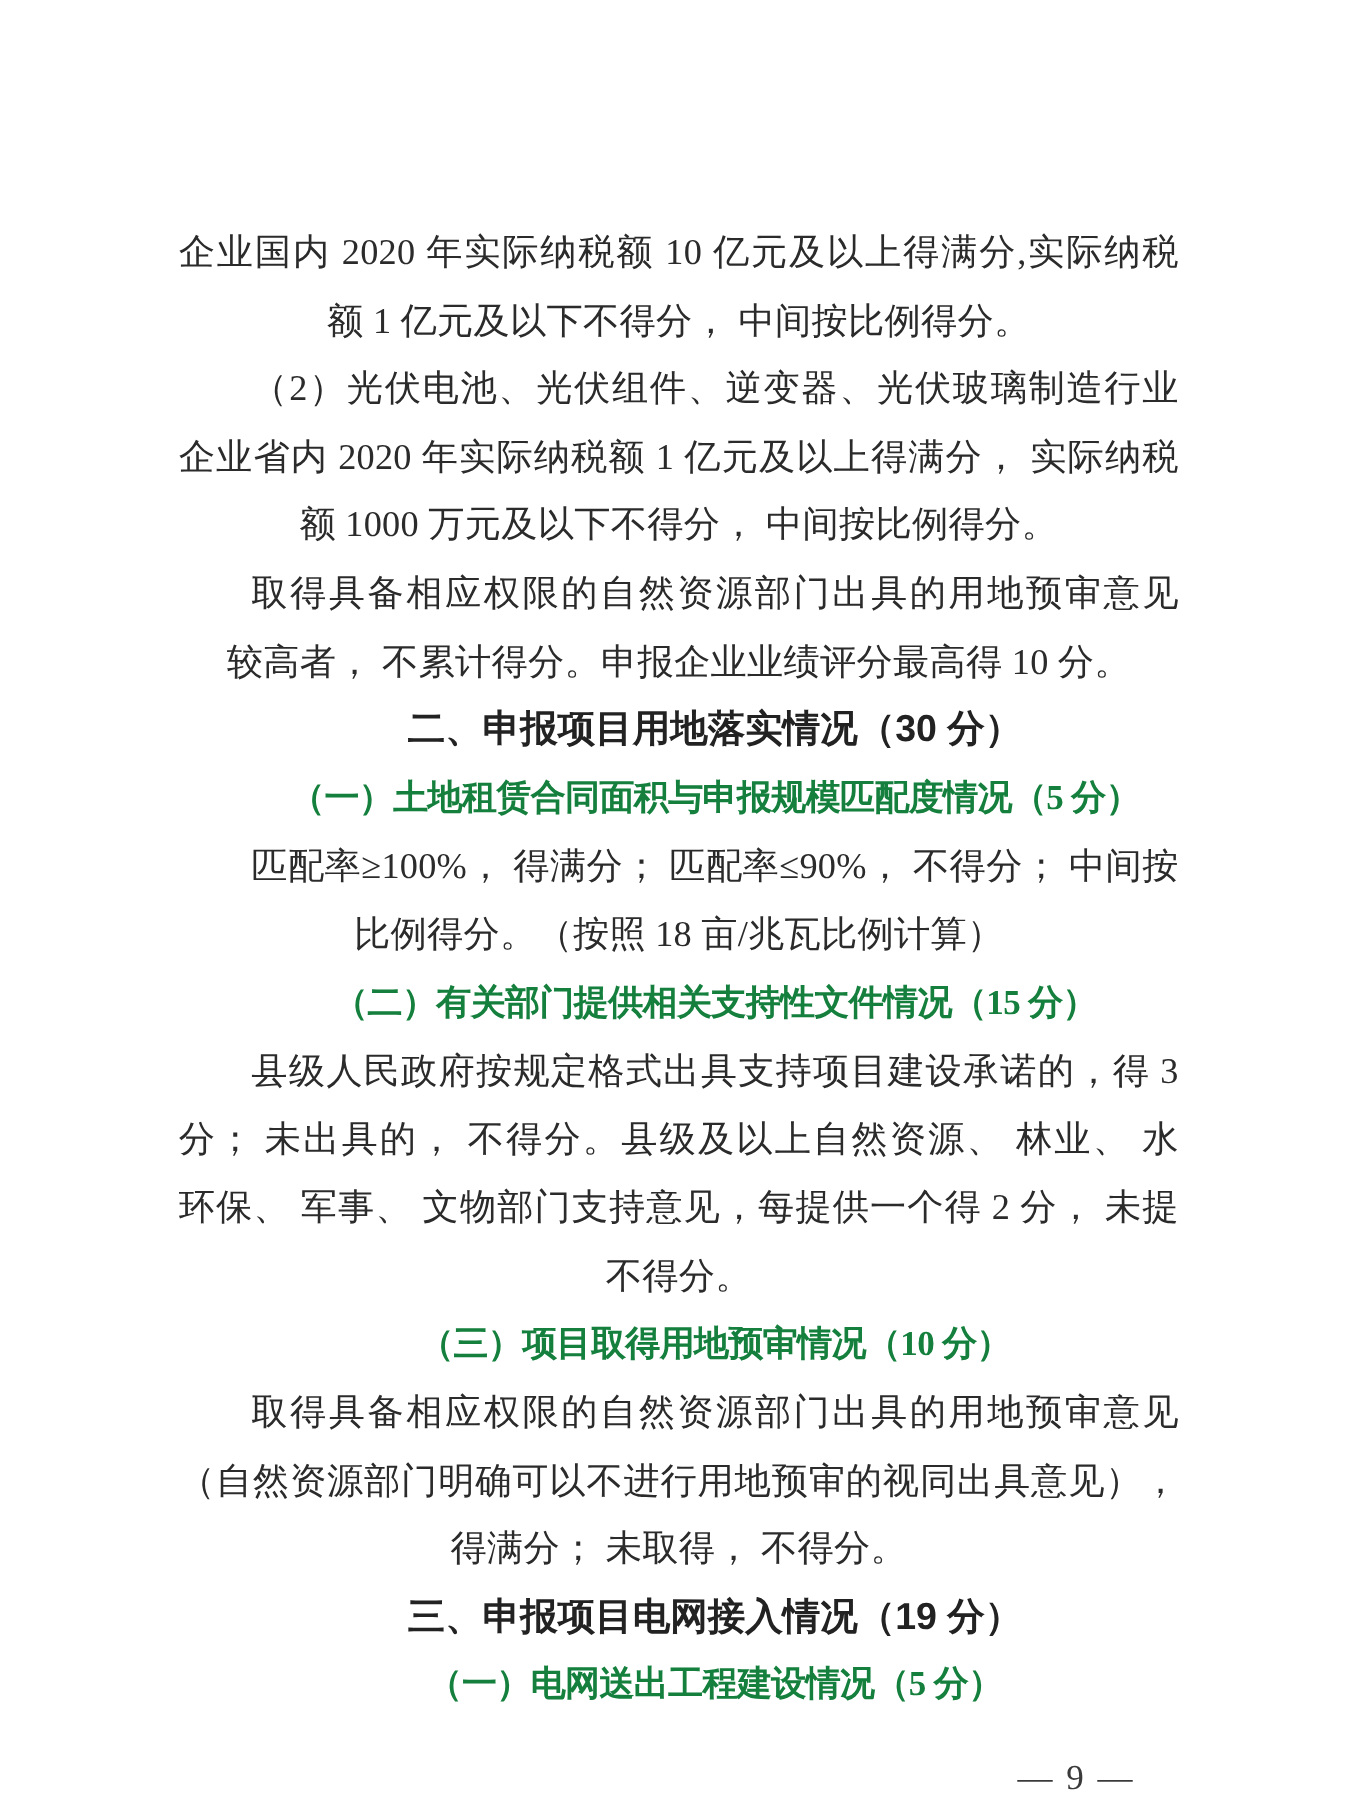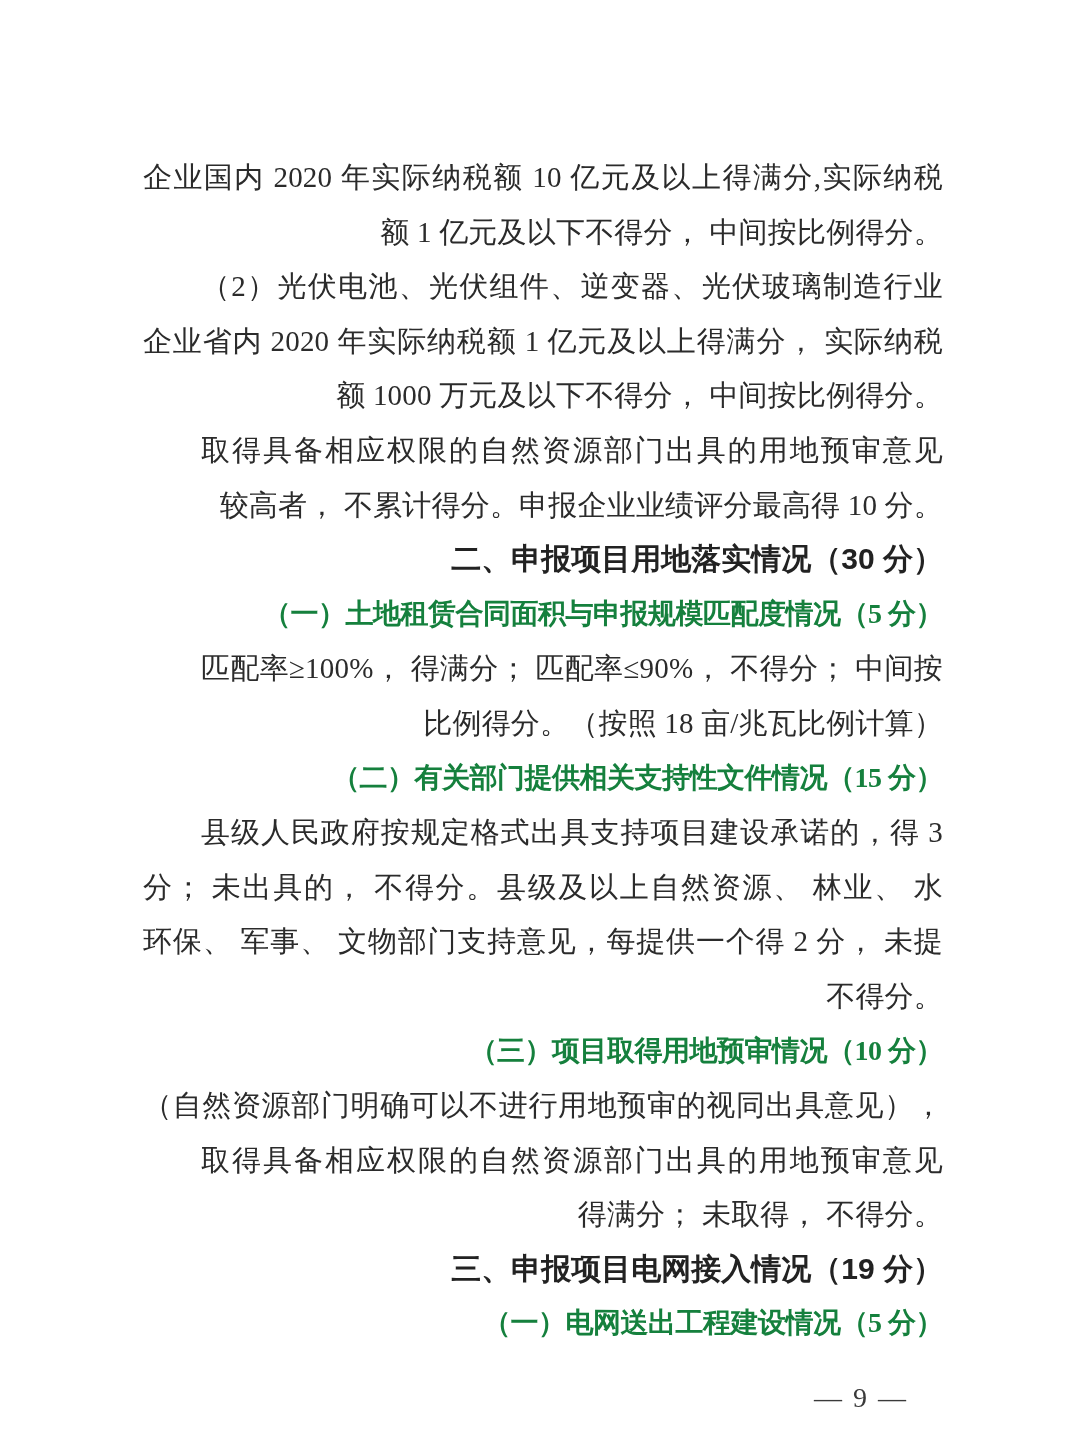--- a/index.html
+++ b/index.html
@@ -12,34 +12,35 @@
     height: 1452px;
     position: relative;
     overflow: hidden;
     font-family: "Liberation Serif", "DejaVu Serif", serif;
     color: #2b2b2b;
   }
   .page {
     position: absolute;
     inset: 0;
     background: #ffffff;
+    margin-top: 25px;
   }
   .page-text {
     position: absolute;
     left: 143px;
     top: 150px;
     width: 800px;
   }
   .line {
     height: 54.6px;
     line-height: 54.6px;
     font-size: 29px;
     letter-spacing: 0.2px;
     white-space: nowrap;
-    text-align: right;
+    text-align: center;
     color: #2b2b2b;
   }
   
   .line.j {
     white-space: normal;
     text-align: justify;
     text-align-last: justify;
     overflow: hidden;
   }
   .line.indent {
@@ -90,20 +91,20 @@
       <div class="line section-heading indent">二、申报项目用地落实情况（30 分）</div>
       <div class="line sub-heading indent">（一）土地租赁合同面积与申报规模匹配度情况（5 分）</div>
       <div class="line body indent j">匹配率≥100%， 得满分； 匹配率≤90%， 不得分； 中间按</div>
       <div class="line body">比例得分。（按照 18 亩/兆瓦比例计算）</div>
       <div class="line sub-heading indent">（二）有关部门提供相关支持性文件情况（15 分）</div>
       <div class="line body indent j">县级人民政府按规定格式出具支持项目建设承诺的，得 3</div>
       <div class="line body j">分； 未出具的， 不得分。县级及以上自然资源、 林业、 水利、</div>
       <div class="line body j">环保、 军事、 文物部门支持意见，每提供一个得 2 分， 未提供</div>
       <div class="line body">不得分。</div>
       <div class="line sub-heading indent">（三）项目取得用地预审情况（10 分）</div>
+      <div class="line body indent j">取得具备相应权限的自然资源部门出具的用地预审意见</div>
       <div class="line body j">（自然资源部门明确可以不进行用地预审的视同出具意见），</div>
-      <div class="line body indent j">取得具备相应权限的自然资源部门出具的用地预审意见</div>
       <div class="line body">得满分； 未取得， 不得分。</div>
       <div class="line section-heading indent">三、申报项目电网接入情况（19 分）</div>
       <div class="line sub-heading indent">（一）电网送出工程建设情况（5 分）</div>
     </div>
   <div class="page-number">— 9 —</div>
 </div>
 
 </body></html>

